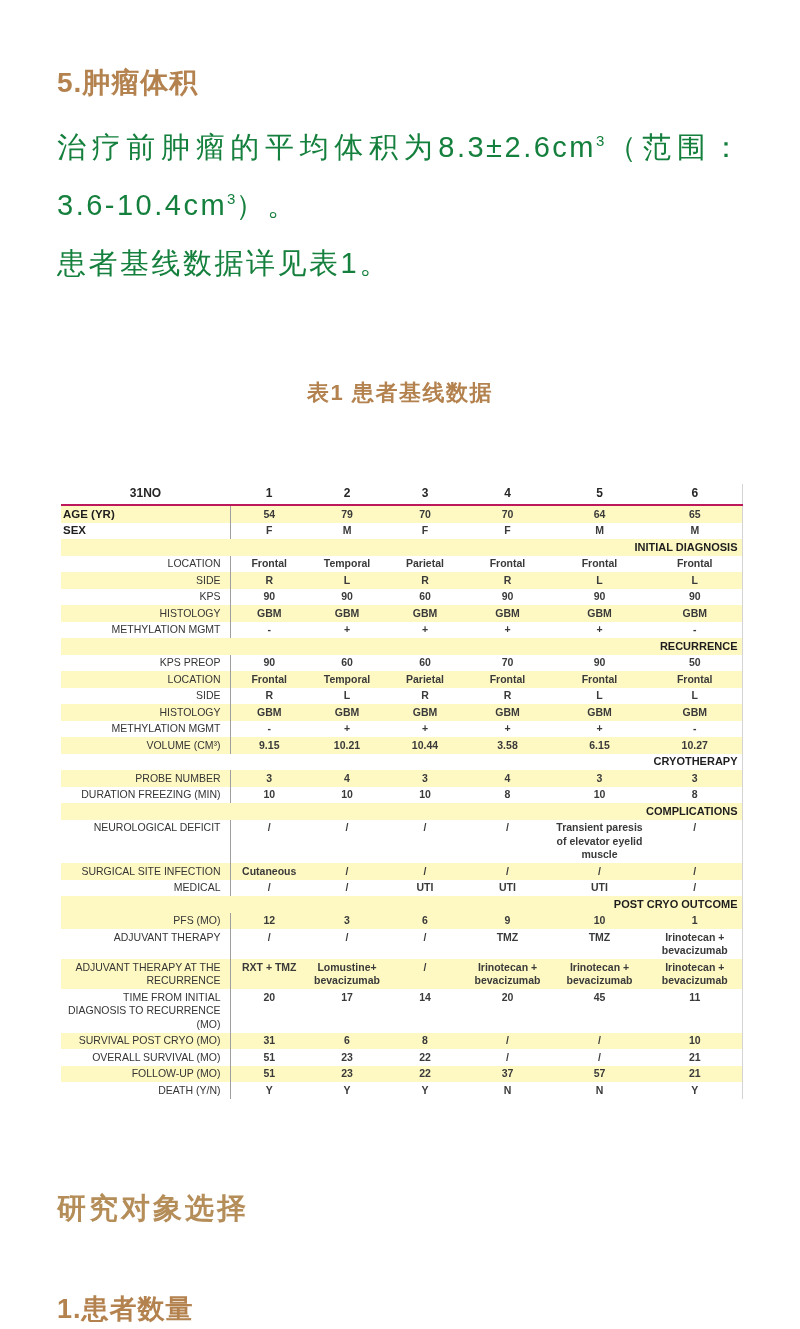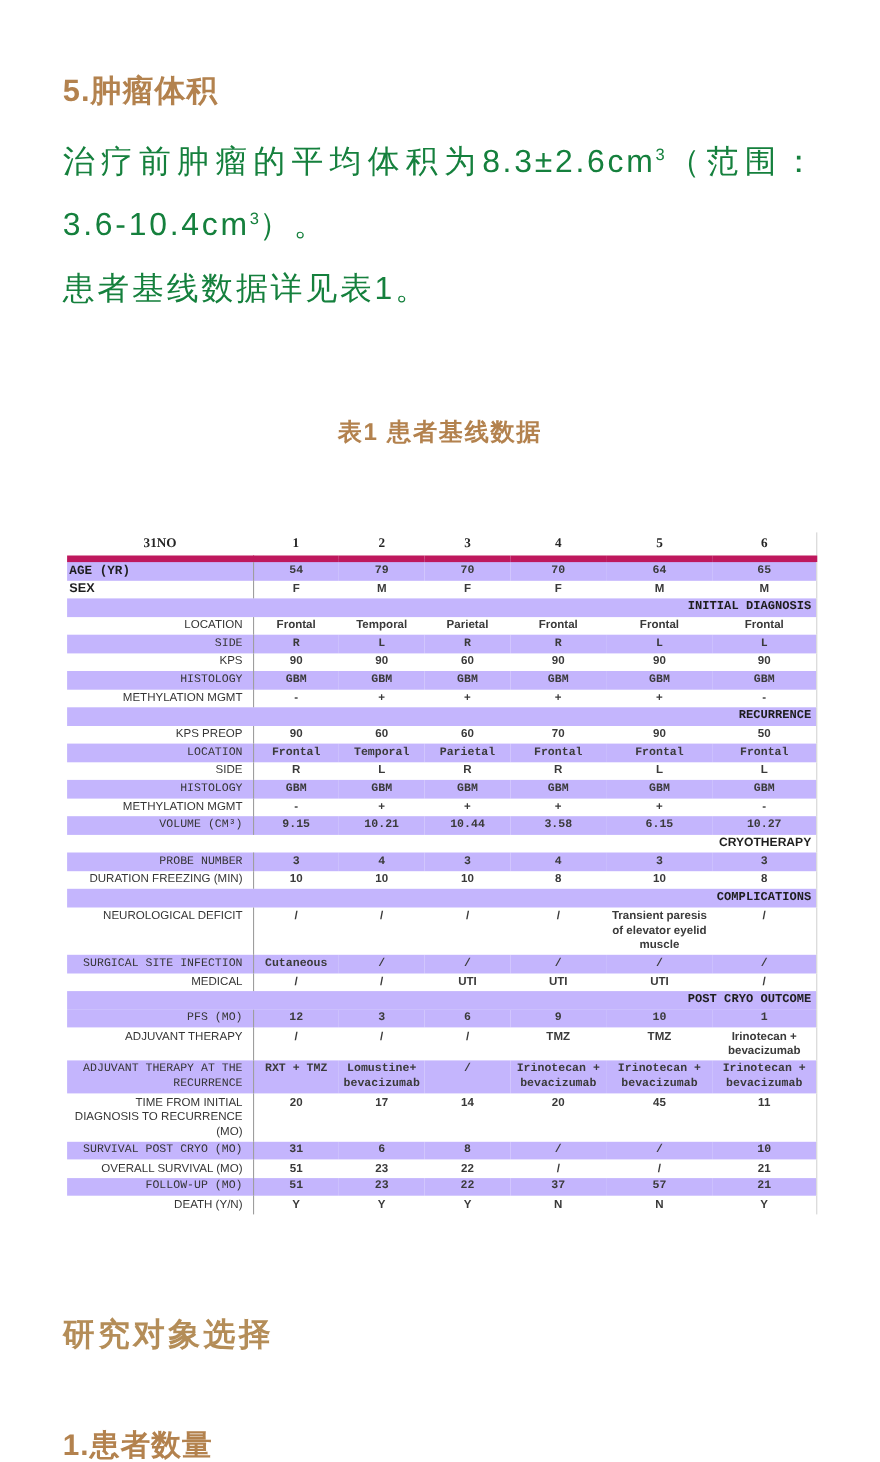--- a/index.html
+++ b/index.html
@@ -69,21 +69,21 @@
     border-right: 1px solid #d4d4d4;
     color: #3c3c3c;
   }
   .baseline-table thead th {
     font-size: 12px;
     font-weight: 700;
     color: #262626;
     padding: 2px 4px 4px 4px;
   }
   .baseline-table thead th.lbl { text-align: center; }
-  .baseline-table thead tr { border-bottom: 6px solid #be185d; font-family: Liberation Serif, serif; }
+  .baseline-table thead tr { border-bottom: 2px solid #be185d; }
   .baseline-table td {
     font-size: 10.5px;
     padding: 1.5px 4px;
     text-align: center;
     vertical-align: top;
     line-height: 13.5px;
   }
   .baseline-table td.label {
     text-align: right;
     padding-right: 9px;
@@ -100,21 +100,21 @@
   .baseline-table td.section-label {
     text-align: right;
     padding-left: 2px;
     font-weight: 700;
     font-size: 11px;
     color: #1e1e1e;
     text-transform: uppercase;
   }
   .baseline-table td.val { font-weight: 600; color: #3a3a3a; }
   .baseline-table td.first { border-left: 1px solid #9e9e9e; }
-  .baseline-table tr.shaded { background: #c4b5fd; font-family: Liberation Mono, monospace; }
+  .baseline-table tr.shaded { background: #fef9c3; }
 </style>
 </head>
 <body>
 
 <div class="page">
 
   <div class="h-brown">5.肿瘤体积</div>
 
   <div class="body-text">
     <p><span>治疗前肿瘤的平均体积为8.3±2.6cm</span><sup>3</sup><span>（范围：3.6-10.4cm</span><sup>3</sup><span>）。</span></p>

